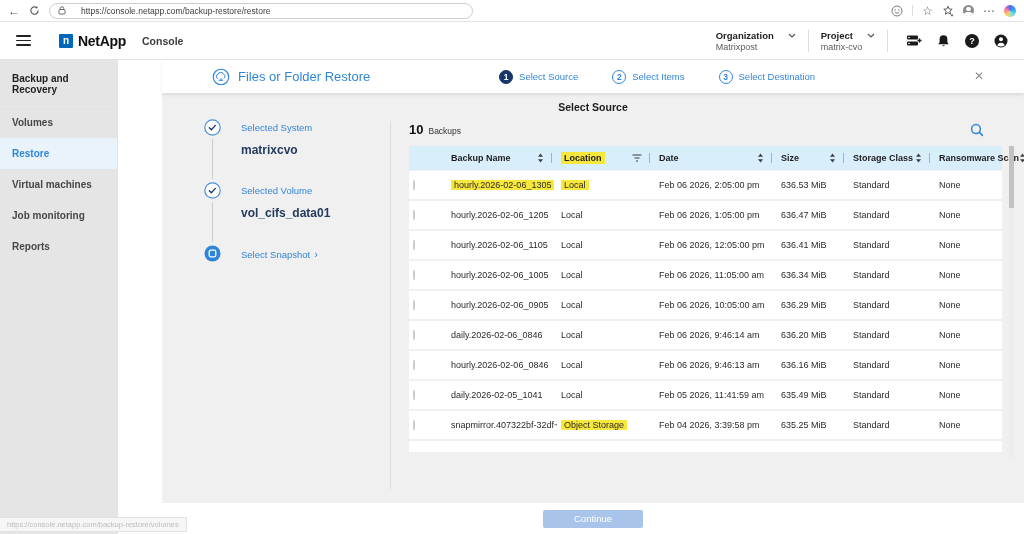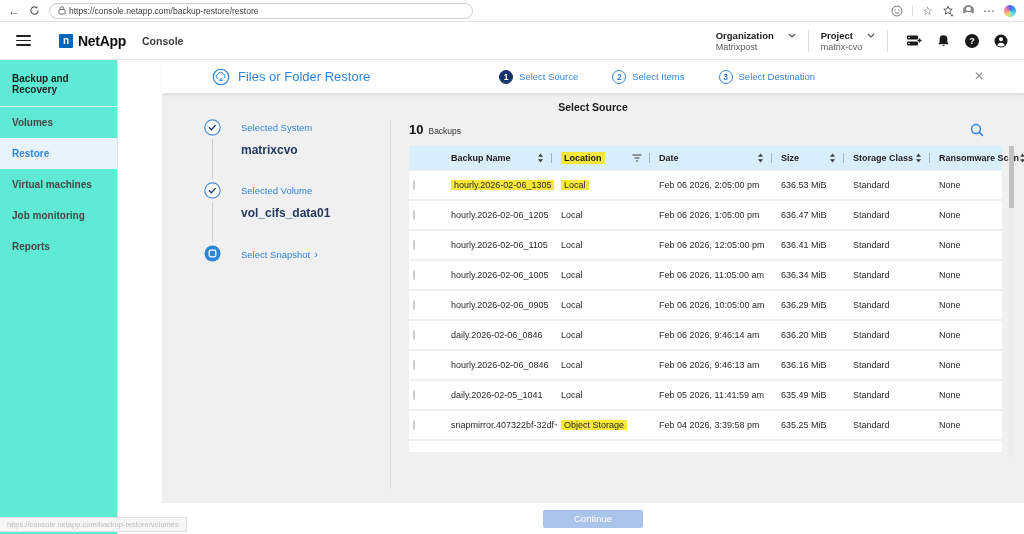--- a/index.html
+++ b/index.html
@@ -5,21 +5,21 @@
   * { margin:0; padding:0; box-sizing:border-box; }
   html,body { width:1024px; height:534px; overflow:hidden; background:#fff;
     font-family:"Liberation Sans", sans-serif; -webkit-font-smoothing:antialiased; }
   .app { width:1024px; height:534px; display:flex; flex-direction:column; position:relative; }
 
   
   .browser-bar { height:22px; background:#fff; border-bottom:1px solid #e4e4e4;
     display:flex; align-items:center; padding:0 8px; gap:9px; flex:none; }
   .b-icon { color:#5f5f5f; font-size:12px; line-height:1; cursor:pointer; }
   .url-pill { height:16px; width:424px; border:1px solid #cfcfcf; border-radius:9px;
-    display:flex; align-items:center; gap:3px; padding:0 8px; }
+    display:flex; align-items:center; gap:15px; padding:0 8px; }
   .url-text { font-size:8.5px; color:#3c3c3c; white-space:nowrap; }
   .b-right { margin-left:auto; display:flex; align-items:center; gap:9px; }
   .b-sep { width:1px; height:11px; background:#ddd; }
   .avatar-dot { width:11px; height:11px; border-radius:50%; background:#8a8a8a; position:relative; overflow:hidden; }
   .avatar-dot::before { content:""; position:absolute; left:3.2px; top:1.8px; width:4.6px; height:4.6px; border-radius:50%; background:#fff; }
   .avatar-dot::after { content:""; position:absolute; left:1.4px; top:7px; width:8.2px; height:5px; border-radius:50% 50% 0 0; background:#fff; }
   .copilot { width:12px; height:12px; border-radius:50%;
     background:conic-gradient(#5a63f2,#2fa8f5,#6fe3e1,#ffd25e,#ff7a9c,#5a63f2); }
 
   
@@ -36,21 +36,21 @@
   .selector { display:flex; flex-direction:column; gap:1px; cursor:pointer; }
   .selector .lab { font-size:9.5px; font-weight:700; color:#222; display:flex; align-items:center; gap:14px; }
   .selector .val { font-size:9px; color:#5c5c5c; }
   .hdr-sep { width:1px; height:22px; background:#ddd; }
   .hdr-icons { display:flex; align-items:center; gap:15px; margin-left:6px; }
   .round-ic { width:14px; height:14px; border-radius:50%; background:#1a1a1a; color:#fff;
     font-size:9px; font-weight:700; display:flex; align-items:center; justify-content:center; }
 
   
   .app-body { flex:1; display:flex; min-height:0; }
-  .sidebar { width:118px; background:#5eead4; border-right:1px solid #e3e3e3; flex:none; padding-top:4px; }
+  .sidebar { width:118px; background:#e5e5e5; border-right:1px solid #e3e3e3; flex:none; padding-top:4px; }
   .sidebar-title { font-size:10px; font-weight:700; color:#1f1f1f; padding:9px 12px 11px; border-bottom:1px solid #e9e9e9; }
   .side-item { font-size:10px; font-weight:600; color:#474747; padding:10px 12px; cursor:pointer; }
   .side-item.active { color:#2f86d8; background:#e8f3fc; }
 
   .main { flex:1; display:flex; flex-direction:column; min-width:0;margin-left:44px; }
 
   
   .wiz-header { height:33px; background:#fff; display:flex; align-items:center;
     padding:0 20px 0 50px; box-shadow:0 2px 3px rgba(0,0,0,.09); position:relative; z-index:2; flex:none; }
   .wiz-title { display:flex; align-items:center; gap:8px; color:#3286d8; font-size:13px; }

